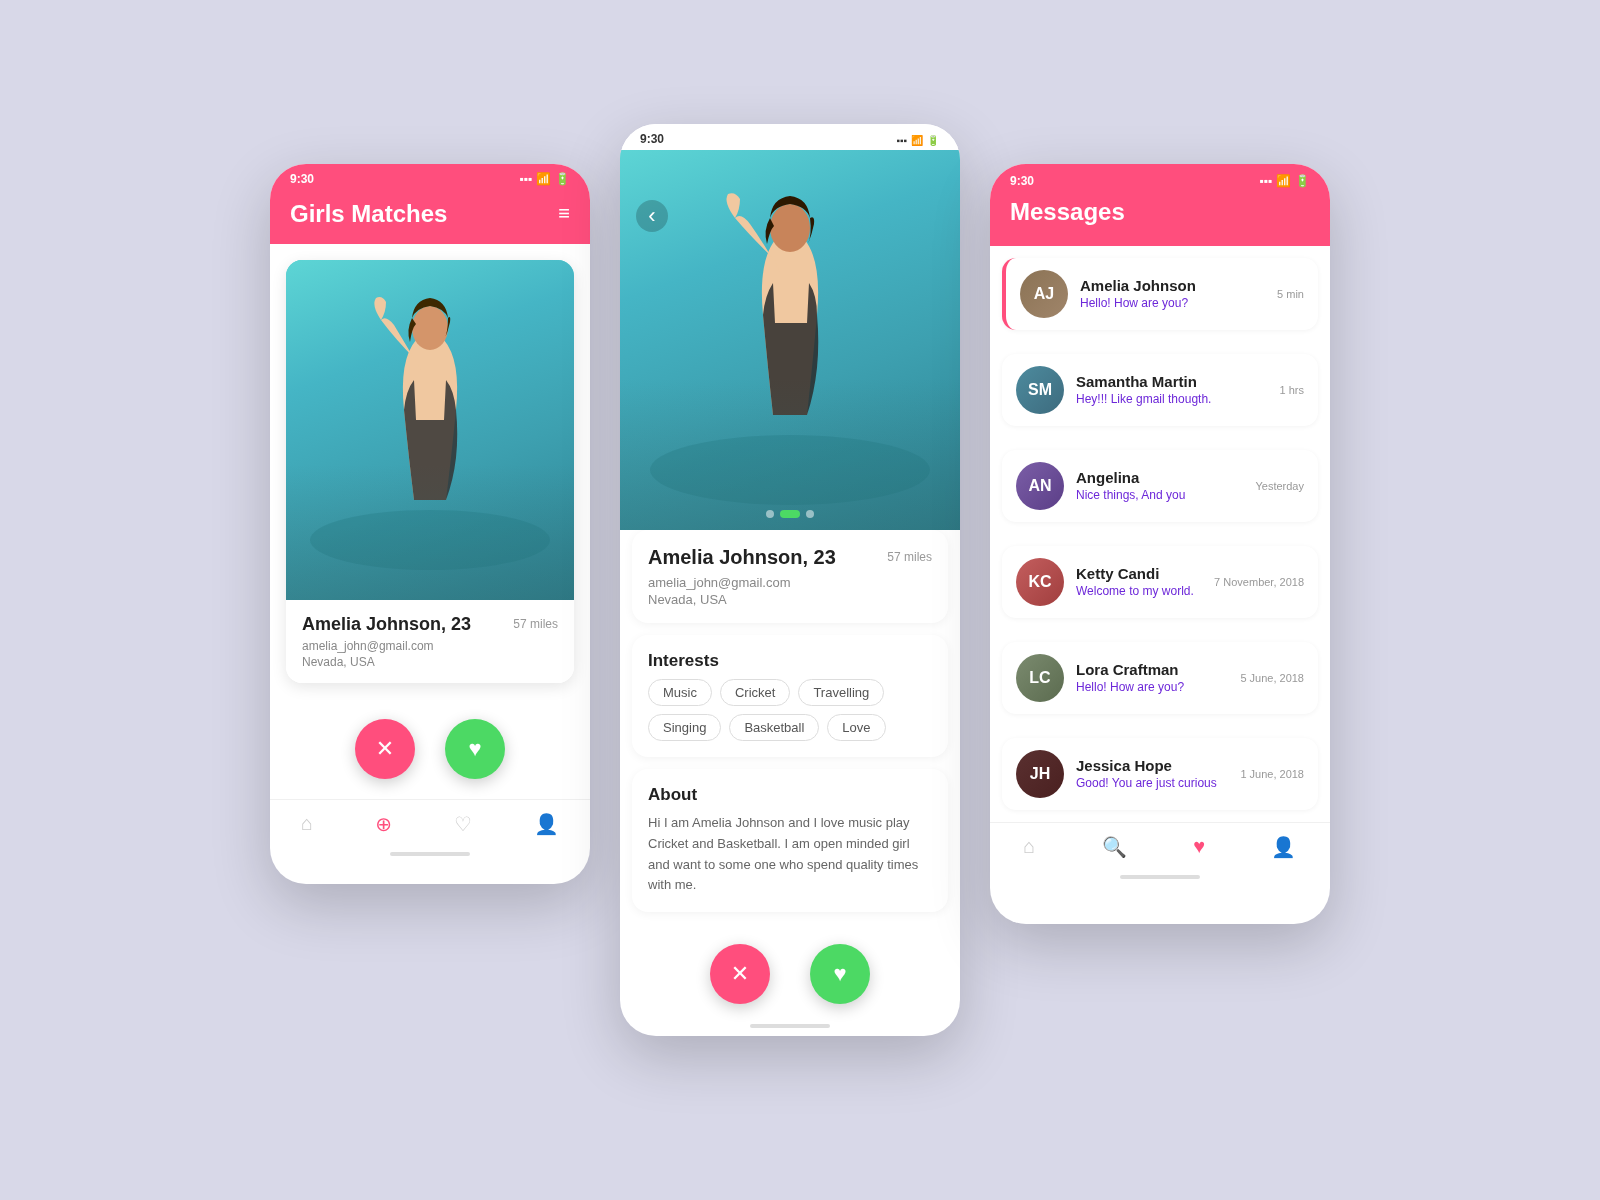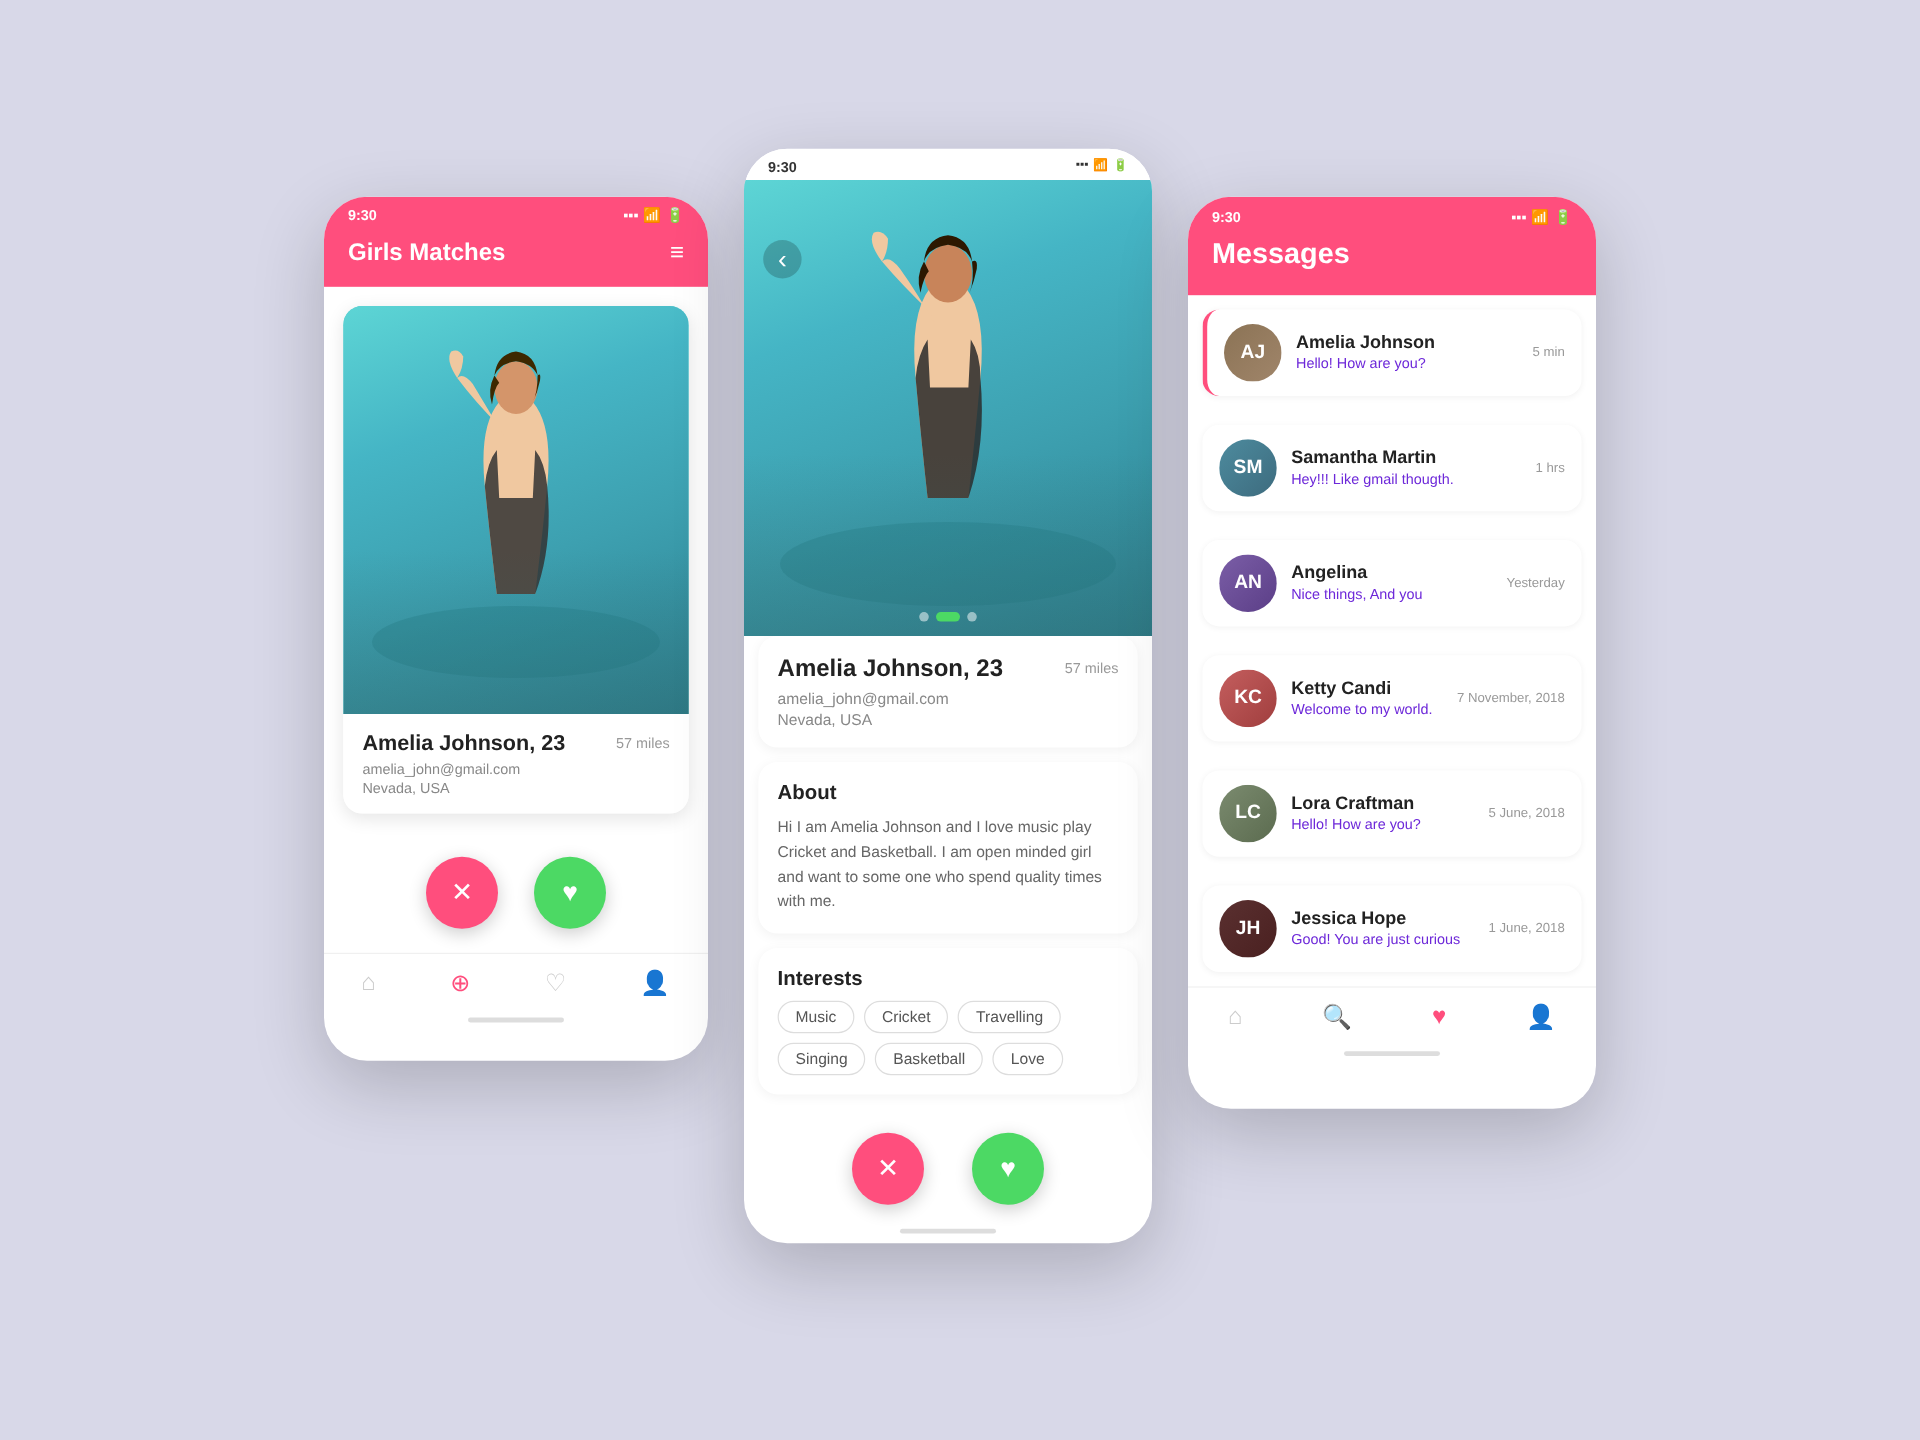--- a/index.html
+++ b/index.html
@@ -28,21 +28,21 @@
       position: relative;
     }
     .phone-1 { width: 320px; min-height: 720px; }
     .phone-2 { width: 340px; min-height: 860px; margin-top: -40px; }
     .phone-3 { width: 340px; min-height: 760px; }
 
     
     .status-bar {
       display: flex;
       justify-content: space-between;
-      align-items: flex-start;
+      align-items: flex-end;
       padding: 8px 20px 4px;
       font-size: 12px;
       font-weight: 600;
     }
     .status-bar.pink-bg {
       background: #FF4E7D;
       color: white;
     }
     .status-bar.white-bg {
       background: white;
@@ -57,21 +57,21 @@
     
     .pink-header {
       background: #FF4E7D;
       padding: 10px 20px 16px;
       display: flex;
       justify-content: space-between;
       align-items: center;
     }
     .pink-header .title {
       color: white;
-      font-size: 20px;
+      font-size: 24px;
       font-weight: 700;
     }
     .hamburger-icon {
       color: white;
       font-size: 20px;
       cursor: pointer;
     }
 
     .profile-card {
       margin: 16px;
@@ -464,36 +464,36 @@
     <div class="detail-card">
       <div class="detail-name-row">
         <span class="detail-name">Amelia Johnson, 23</span>
         <span class="detail-distance">57 miles</span>
       </div>
       <div class="detail-email">amelia_john@gmail.com</div>
       <div class="detail-location">Nevada, USA</div>
     </div>
 
     <div class="detail-card">
-      <div class="section-title">About</div>
-      <div class="about-text">Hi I am Amelia Johnson and I love music play Cricket and Basketball. I am open minded girl and want to some one who spend quality times with me.</div>
-    </div>
-
-    <div class="detail-card">
       <div class="section-title">Interests</div>
       <div class="interests-grid" id="interests-container">
       <span class="interest-tag">Music</span>
           <span class="interest-tag">Cricket</span>
           <span class="interest-tag">Travelling</span>
           <span class="interest-tag">Singing</span>
           <span class="interest-tag">Basketball</span>
           <span class="interest-tag">Love</span>
         </div>
     </div>
 
+    <div class="detail-card">
+      <div class="section-title">About</div>
+      <div class="about-text">Hi I am Amelia Johnson and I love music play Cricket and Basketball. I am open minded girl and want to some one who spend quality times with me.</div>
+    </div>
+
     <div class="screen2-actions">
       <button class="btn-circle btn-reject">✕</button>
       <button class="btn-circle btn-like">♥</button>
     </div>
     <div class="scroll-indicator"></div>
   </div>
 
   <div class="phone phone-3">
 
     <div class="messages-header">

